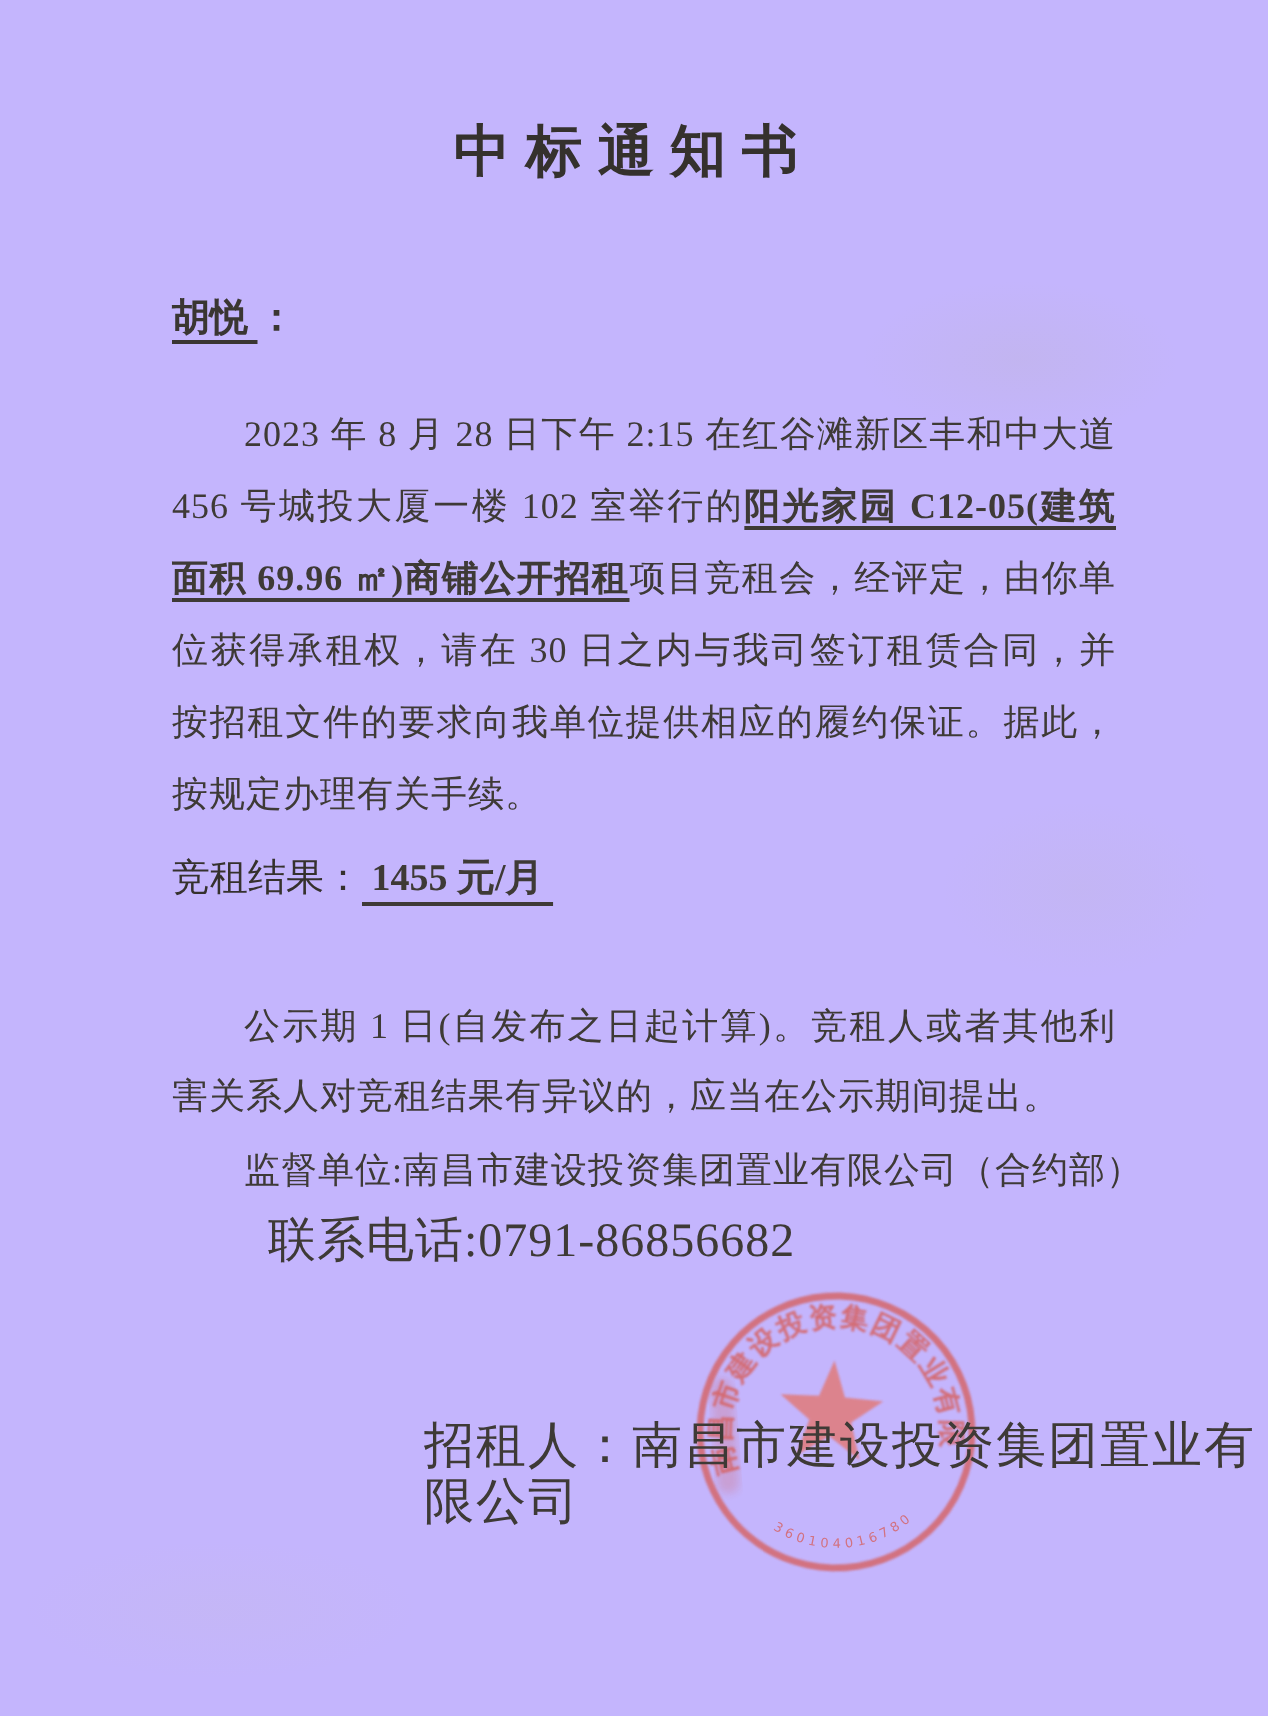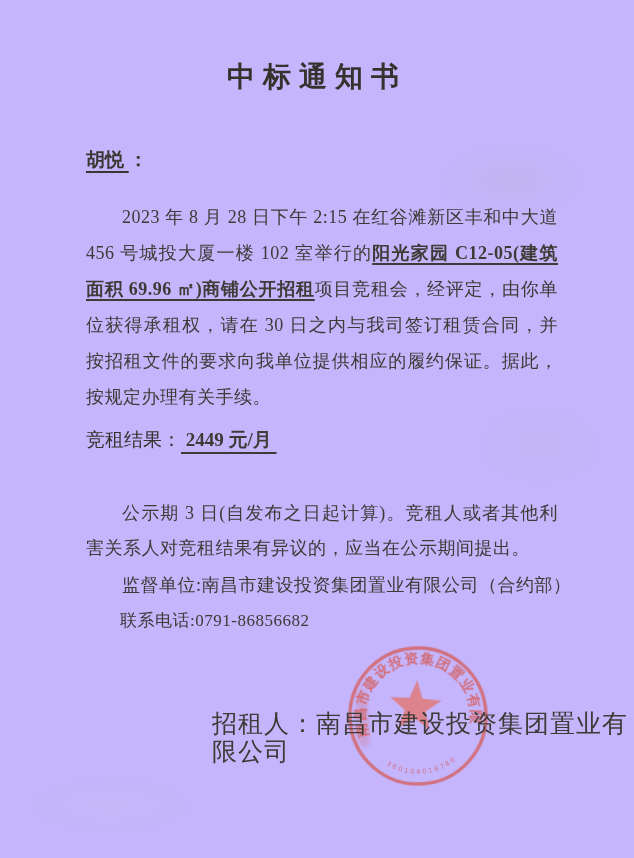--- a/index.html
+++ b/index.html
@@ -55,21 +55,21 @@
     position:absolute; left:86px; top:496px; width:472px;
     font-size:18px; line-height:35px; letter-spacing:0.5px;
     text-align:justify; text-indent:2em;
   }
   .supervisor {
     position:absolute; left:86px; top:567px; width:500px;
     font-size:18px; line-height:36px; letter-spacing:0.5px; text-indent:2em;
   }
   .phone {
     position:absolute; left:86px; top:603px; width:500px;
-    font-size:17px; line-height:36px; letter-spacing:0.5px; text-indent:2em;
+    font-size:24px; line-height:36px; letter-spacing:0.5px; text-indent:2em;
   }
   .signer {
     position:absolute; left:212px; top:710px;
     font-size:25px; line-height:28px; letter-spacing:1px;
   }
   .date {
     position:absolute; left:349px; top:749px;
     font-size:18.5px; line-height:28px; letter-spacing:0.5px;
   }
   .stamp {
@@ -99,24 +99,24 @@
 
   <div class="salutation">
     <span class="name">胡悦 </span><span>：</span>
   </div>
 
   <div class="para1">
     <span>2023 年 8 月 28 日下午 2:15 在红谷滩新区丰和中大道 456 号城投大厦一楼 102 室举行的</span><span class="hl">阳光家园 C12-05(建筑面积 69.96 ㎡)商铺公开招租</span><span>项目竞租会，经评定，由你单位获得承租权，请在 30 日之内与我司签订租赁合同，并按招租文件的要求向我单位提供相应的履约保证。据此，按规定办理有关手续。</span>
   </div>
 
   <div class="result">
-    <span class="label">竞租结果：</span><span class="value"> 2449 元/月 </span>
+    <span class="label">竞租结果：</span><span class="value"> 1455 元/月 </span>
   </div>
 
-  <div class="notice">公示期 3 日(自发布之日起计算)。竞租人或者其他利害关系人对竞租结果有异议的，应当在公示期间提出。</div>
+  <div class="notice">公示期 1 日(自发布之日起计算)。竞租人或者其他利害关系人对竞租结果有异议的，应当在公示期间提出。</div>
 
   <div class="supervisor">监督单位:南昌市建设投资集团置业有限公司（合约部）</div>
 
   <div class="phone">联系电话:0791-86856682</div>
 
   <div class="stamp">
     <svg viewBox="0 0 146 146" xmlns="http://www.w3.org/2000/svg">
       <defs>
         <filter id="sealBlur">
             <feGaussianBlur stdDeviation="0.4"></feGaussianBlur>

